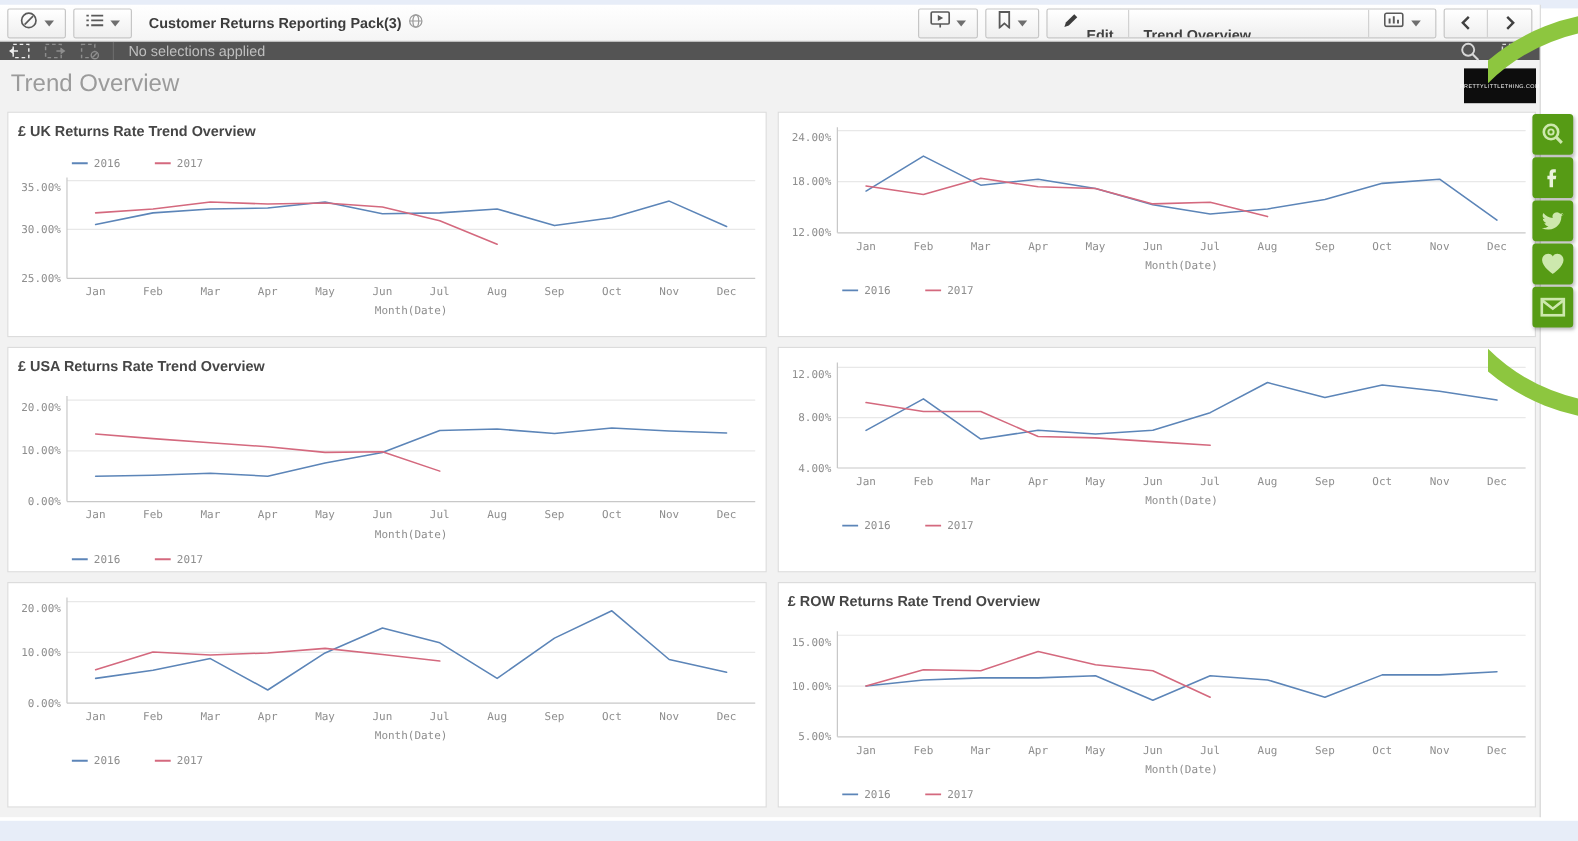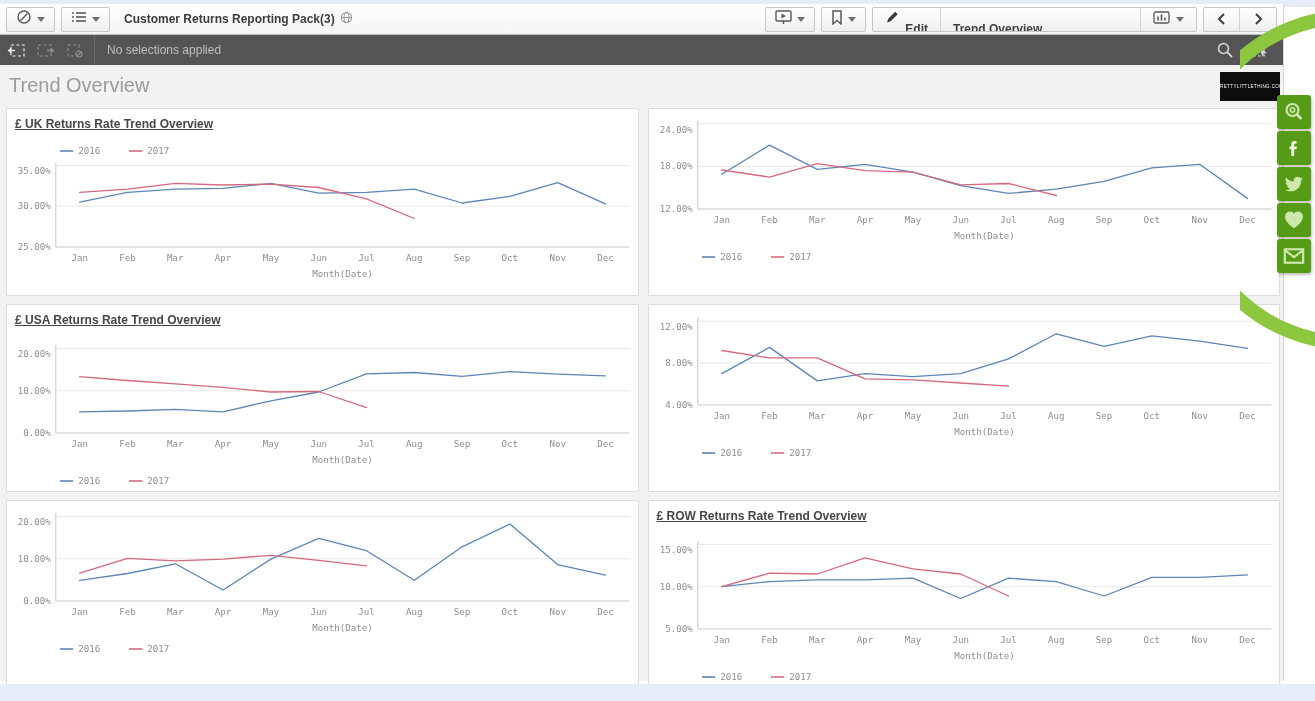--- a/index.html
+++ b/index.html
@@ -19,37 +19,37 @@
   .tb-group .tb-cell{ display:flex; align-items:center; gap:6px; padding:0 12px; border-right:1px solid #d2d2d2; color:#404040; cursor:pointer; }
   .tb-group .tb-cell:last-child{ border-right:none; }
   .caret{ width:0; height:0; border-left:4px solid transparent; border-right:4px solid transparent; border-top:5px solid #6e6e6e; }
   .app-title{ font-size:12px; font-weight:bold; color:#3c3c3c; margin-left:8px; display:flex; align-items:center; gap:5px; }
   .tb-right{ margin-left:auto; display:flex; align-items:center; gap:6px; }
   .tb-label{ font-size:12px; font-weight:bold; color:#404040;margin-top:20px; }
   .sheet-select{ width:200px; }
   .nav-cell{ width:36px; justify-content:center; }
 
   
-  .selbar{ height:30px; background:#545454; display:flex; align-items:center; padding:0 6px; }
+  .selbar{ height:15px; background:#545454; display:flex; align-items:center; padding:0 6px; }
   .sel-icons{ display:flex; align-items:center; gap:10px; padding-right:10px; border-right:1px solid #6a6a6a; height:100%; }
   .sel-status{ font-size:12px; color:#bfbfbf; padding-left:12px; }
   .sel-right{ margin-left:auto; display:flex; align-items:center; gap:16px; padding-right:8px; }
   .icon-btn{ display:flex; align-items:center; cursor:pointer; }
 
   
   .sheet-header{ height:43px; position:relative; }
   .page-title{ position:absolute; left:9px; top:9px; font-size:20px; color:#9b9b9b; font-weight:400; }
   .logo-box{ position:absolute; right:3px; top:7px; width:60px; height:29px; background:#0d0d0d;
              display:flex; align-items:center; justify-content:center; }
   .logo-box span{ color:#fdfdfd; font-size:4.5px; letter-spacing:.4px; white-space:nowrap; }
 
   
   .grid{ display:grid; grid-template-columns:1fr 1fr; gap:8px 9px; padding:0 3px 0 6px; }
   .card{ height:188px; background:#fff; border:1px solid #dcdcdc; overflow:hidden; }
-  .card h2{ font-size:12px; font-weight:bold; color:#464646; padding:8px 8px 0 8px; height:28px;text-decoration:underline; }
+  .card h2{ font-size:12px; font-weight:bold; color:#464646; padding:8px 8px 0 8px; height:28px; }
   .card svg{ display:block; width:100%; height:158px; }
 
   
   .ring-clip{ position:absolute; left:1240px; top:0; width:75px; height:701px; overflow:hidden; pointer-events:none; }
   .ring{ position:absolute; left:-60px; top:10px; width:340px; height:340px; border-radius:50%; border:14px solid #8dc63f; }
   .share-stack{ position:absolute; left:1277px; top:95px; display:flex; flex-direction:column; gap:2px; }
   .share-btn{ width:34px; height:34px; background:#569b15; border-radius:3px; display:flex; align-items:center; justify-content:center;
               box-shadow:1px 2px 3px rgba(0,0,0,.25); cursor:pointer; }
 </style>
 </head>

